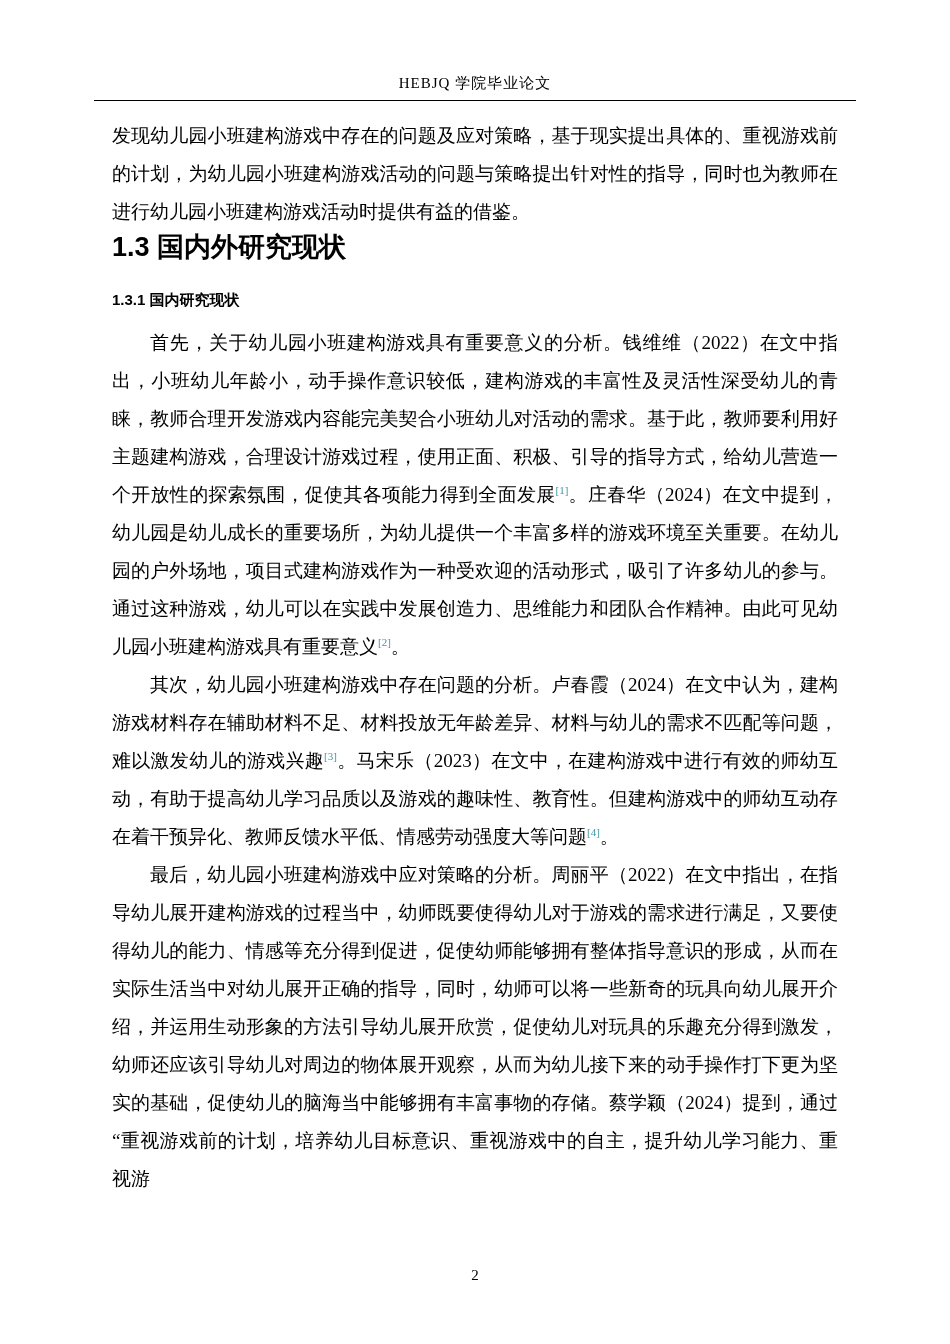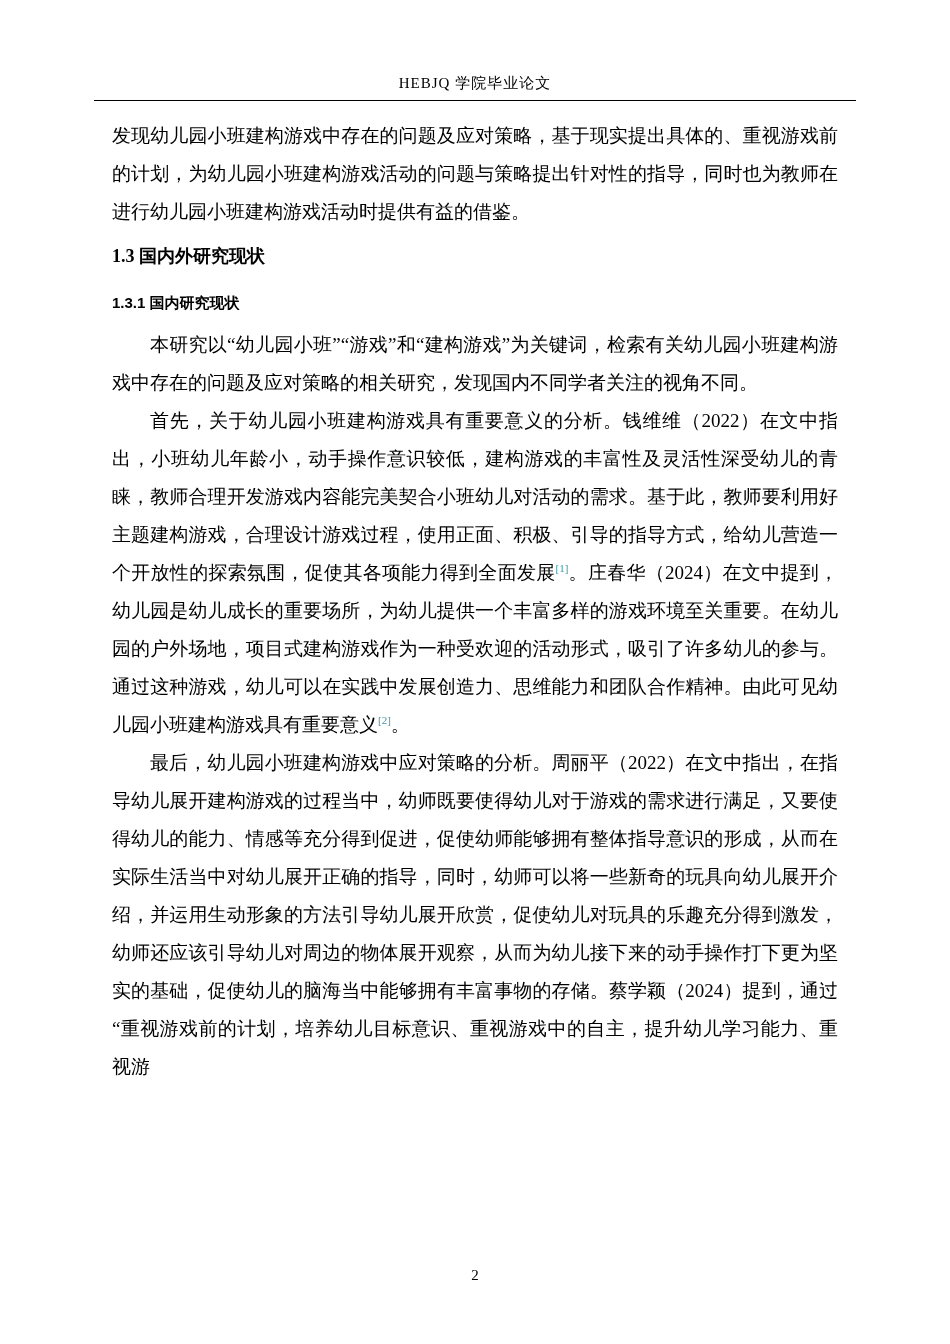--- a/index.html
+++ b/index.html
@@ -49,25 +49,25 @@
     line-height: 38px;
     text-align: justify;
     text-justify: inter-ideograph;
     color: var(--text-color);
     word-break: break-all;
   }
   .indented {
     text-indent: 2em;
   }
   .section-heading {
-    font-family: Liberation Serif, serif;
+    font-family: Liberation Sans, sans-serif;
     font-weight: bold;
-    font-size: 18px;
+    font-size: 27px;
     line-height: 1.25;
-    margin: 14px 0 22px 0;
+    margin: 0 0 22px 0;
     color: var(--text-color);
   }
   .subsection-heading {
     font-family: "Liberation Sans", "DejaVu Sans", sans-serif;
     font-weight: bold;
     font-size: 15px;
     line-height: 1.25;
     margin: 26px 0 14px 0;
     color: var(--text-color);
   }
@@ -100,24 +100,24 @@
   </header>
 
   <main class="content">
 
     <p class="body-text">发现幼儿园小班建构游戏中存在的问题及应对策略，基于现实提出具体的、重视游戏前的计划，为幼儿园小班建构游戏活动的问题与策略提出针对性的指导，同时也为教师在进行幼儿园小班建构游戏活动时提供有益的借鉴。</p>
 
     <h1 class="section-heading">1.3 国内外研究现状</h1>
 
     <h2 class="subsection-heading">1.3.1 国内研究现状</h2>
 
-    <p class="body-text indented">本研究以“幼儿园小班”“游戏”和“建构游戏”为关键词，检索有关幼儿园小班建构游戏中存在的问题及应对策略的相关研究，发现国内不同学者关注的视角不同。</p>
 
     <p class="body-text indented"><span class="run">首先，关于幼儿园小班建构游戏具有重要意义的分析。钱维维（2022）在文中指出，小班幼儿年龄小，动手操作意识较低，建构游戏的丰富性及灵活性深受幼儿的青睐，教师合理开发游戏内容能完美契合小班幼儿对活动的需求。基于此，教师要利用好主题建构游戏，合理设计游戏过程，使用正面、积极、引导的指导方式，给幼儿营造一个开放性的探索氛围，促使其各项能力得到全面发展</span><sup class="citation">[1]</sup><span class="run">。庄春华（2024）在文中提到，幼儿园是幼儿成长的重要场所，为幼儿提供一个丰富多样的游戏环境至关重要。在幼儿园的户外场地，项目式建构游戏作为一种受欢迎的活动形式，吸引了许多幼儿的参与。通过这种游戏，幼儿可以在实践中发展创造力、思维能力和团队合作精神。由此可见幼儿园小班建构游戏具有重要意义</span><sup class="citation">[2]</sup><span class="run">。</span></p>
 
+    <p class="body-text indented"><span class="run">其次，幼儿园小班建构游戏中存在问题的分析。卢春霞（2024）在文中认为，建构游戏材料存在辅助材料不足、材料投放无年龄差异、材料与幼儿的需求不匹配等问题，难以激发幼儿的游戏兴趣</span><sup class="citation">[3]</sup><span class="run">。马宋乐（2023）在文中，在建构游戏中进行有效的师幼互动，有助于提高幼儿学习品质以及游戏的趣味性、教育性。但建构游戏中的师幼互动存在着干预异化、教师反馈水平低、情感劳动强度大等问题</span><sup class="citation">[4]</sup><span class="run">。</span></p>
 
     <p class="body-text indented">最后，幼儿园小班建构游戏中应对策略的分析。周丽平（2022）在文中指出，在指导幼儿展开建构游戏的过程当中，幼师既要使得幼儿对于游戏的需求进行满足，又要使得幼儿的能力、情感等充分得到促进，促使幼师能够拥有整体指导意识的形成，从而在实际生活当中对幼儿展开正确的指导，同时，幼师可以将一些新奇的玩具向幼儿展开介绍，并运用生动形象的方法引导幼儿展开欣赏，促使幼儿对玩具的乐趣充分得到激发，幼师还应该引导幼儿对周边的物体展开观察，从而为幼儿接下来的动手操作打下更为坚实的基础，促使幼儿的脑海当中能够拥有丰富事物的存储。蔡学颖（2024）提到，通过“重视游戏前的计划，培养幼儿目标意识、重视游戏中的自主，提升幼儿学习能力、重视游</p>
 
   </main>
 
   <footer class="page-footer">
     <span class="page-number">2</span>
   </footer>
 
 </div>

